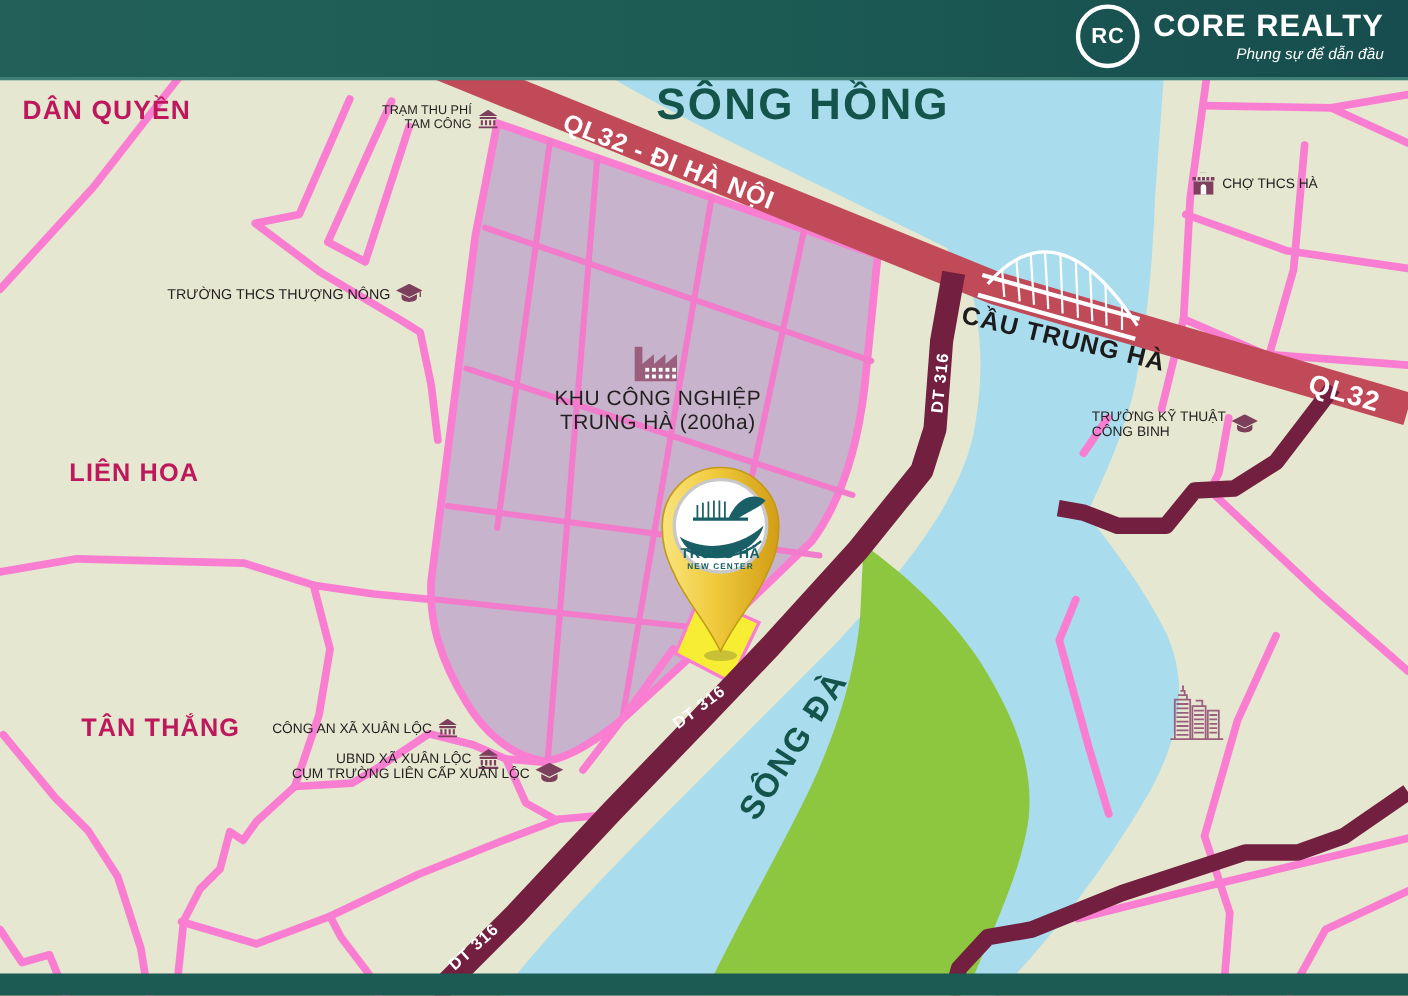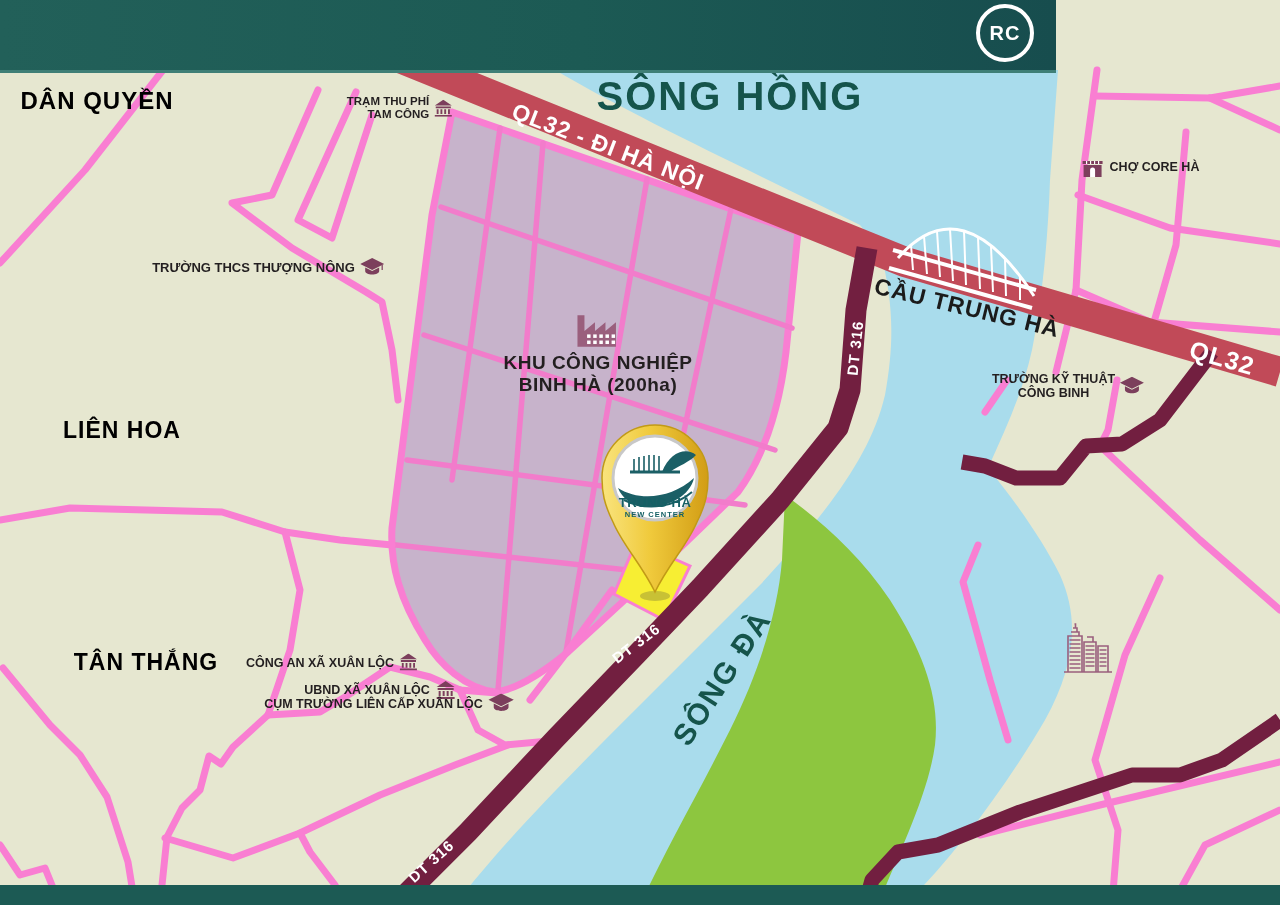--- a/index.html
+++ b/index.html
@@ -1,46 +1,46 @@
 <!DOCTYPE html>
 <html><head>
 <meta charset="utf-8">
 <style>
   html,body{margin:0;padding:0;background:#222;}
   #stage{position:relative;width:1280px;height:905px;overflow:hidden;
          font-family:"Liberation Sans",sans-serif;background:#e6e7d0;}
   
-  #header{position:absolute;left:0;top:0;width:1056px;height:70px;
+  #header{position:absolute;left:0;top:0;width:1280px;height:70px;
           background:linear-gradient(90deg,#226059 0%,#1c5a54 55%,#174d4e 100%);
           border-bottom:3px solid #3f7f76;z-index:30;}
   #footer{position:absolute;left:0;bottom:0;width:1280px;height:20px;background:#1c5a54;z-index:30;}
   .brand-wrap{position:absolute;right:22px;top:4px;display:flex;align-items:center;gap:12px;color:#fff;}
   .logo-circle{width:50px;height:50px;border:4px solid #fff;border-radius:50%;
                display:flex;align-items:center;justify-content:center;
                font-weight:bold;font-size:20px;letter-spacing:1px;color:#fff;}
   .brand-text{display:flex;flex-direction:column;align-items:flex-end;}
   .brand-name{font-size:28px;font-weight:bold;letter-spacing:1px;line-height:1.1;}
   .brand-tagline{font-size:14px;font-style:italic;margin-top:1px;}
   
   #mapsvg{position:absolute;left:0;top:0;z-index:1;}
   
   .lbl{position:absolute;transform:translate(-50%,-50%) rotate(var(--r,0deg));
-       white-space:nowrap;z-index:10;font-weight:bold;color:#000000;}
+       white-space:nowrap;z-index:10;font-weight:bold;color:#be185d;}
   .area{font-size:23px;letter-spacing:1px;}
   .big-area{font-size:24px;letter-spacing:1px;}
   .river-name{color:#15544b;font-size:40px;letter-spacing:2px;}
   .river-name-sm{color:#15544b;font-size:30px;letter-spacing:2px;}
   .road-white{color:#fff;font-size:23px;letter-spacing:1px;}
   .road-white-sm{color:#fff;font-size:15px;letter-spacing:1px;}
   .bridge-name{color:#1b1b1b;font-size:23px;letter-spacing:1px;}
   .poi{position:absolute;transform:translate(-50%,-50%);display:flex;align-items:center;
-       gap:5px;z-index:10;font-weight:bold;color:#231f20;font-size:12.5px;white-space:nowrap;}
+       gap:5px;z-index:10;font-weight:normal;color:#231f20;font-size:12.5px;white-space:nowrap;}
   .poi .two{display:flex;flex-direction:column;line-height:1.15;}
   .poi .two.right{align-items:flex-end;}
-  .poi .two.center{align-items:center;}
+  .poi .two.center{}
   .kcn{flex-direction:column;gap:2px;font-size:19px;letter-spacing:.5px;line-height:1.25;text-align:center;}
   .icon{flex:0 0 auto;display:block;}
 </style>
 </head>
 <body>
 
 <div id="stage">
 
   <svg id="mapsvg" width="1280" height="905" viewBox="0 0 1280 905">
     <defs>
@@ -196,21 +196,21 @@
       <path stroke="#7c3f5c" stroke-width="1.2" fill="none" d="M22,7 L22,12"></path>
     </svg>
   </div>
 
   <div class="poi" style="left:1140px;top:167px">
     <svg class="icon" width="24" height="20" viewBox="0 0 24 20">
       <path fill="#7c3f5c" d="M9,0 a3,3 0 0 1 6,0 Z M2,4 h20 v3 h-20 Z M3,8 h18 v12 h-18 Z"></path>
       <path stroke="#fff" stroke-width="1.2" d="M6,4 V7 M10,4 V7 M14,4 V7 M18,4 V7"></path>
       <path fill="#fff" d="M9.5,13 a2.5,2.5 0 0 1 5,0 L14.5,20 L9.5,20 Z"></path>
     </svg>
-    <span>CHỢ CORE HÀ</span>
+    <span>CHỢ THCS HÀ</span>
   </div>
 
   <div class="poi" style="left:1068px;top:386px;font-size:12.5px">
     <div class="two center">
       <span>TRƯỜNG KỸ THUẬT</span>
       <span>CÔNG BINH</span>
     </div>
     <svg class="icon" width="24" height="18" viewBox="0 0 24 18">
       <path fill="#7c3f5c" d="M12,0 L24,6 L12,12 L0,6 Z M5,9.5 L5,13 C5,15 8,16.5 12,16.5 C16,16.5 19,15 19,13 L19,9.5 L12,13 Z"></path>
     </svg>
@@ -227,21 +227,21 @@
         <rect x="45" y="30" width="4" height="4"></rect>
         <rect x="17" y="37" width="4" height="4"></rect>
           <rect x="24" y="37" width="4" height="4"></rect>
         <rect x="31" y="37" width="4" height="4"></rect>
           <rect x="38" y="37" width="4" height="4"></rect>
         <rect x="45" y="37" width="4" height="4"></rect>
       </g>
     </svg>
     <div class="two center">
       <span>KHU CÔNG NGHIỆP</span>
-      <span>BINH HÀ (200ha)</span>
+      <span>TRUNG HÀ (200ha)</span>
     </div>
   </div>
 
   <div class="poi" style="left:332px;top:662px">
     <span>CÔNG AN XÃ XUÂN LỘC</span>
     <svg class="icon" width="19" height="17" viewBox="0 0 20 18">
       <path fill="#7c3f5c" d="M10,0 L19,6 L1,6 Z M2,7 h16 v2 h-16 Z M3,10 h2 v5 h-2 Z M7,10 h2 v5 h-2 Z M11,10 h2 v5 h-2 Z M15,10 h2 v5 h-2 Z M1,16 h18 v2 h-18 Z"></path>
     </svg>
   </div>
 
@@ -271,17 +271,21 @@
       <path d="M39.5,28 H46.5 M39.5,32 H46.5 M39.5,36 H46.5 M39.5,40 H46.5 M39.5,44 H46.5"></path>
       <path d="M4,50 H52"></path>
     </g>
   </svg>
 
   <div id="header">
     <div class="brand-wrap">
       <div class="logo-circle">
         <span>RC</span>
       </div>
+      <div class="brand-text">
+        <span class="brand-name">CORE REALTY</span>
+        <span class="brand-tagline">Phụng sự để dẫn đầu</span>
+      </div>
     </div>
   </div>
   <div id="footer"></div>
 
 </div>
 
 </body></html>

